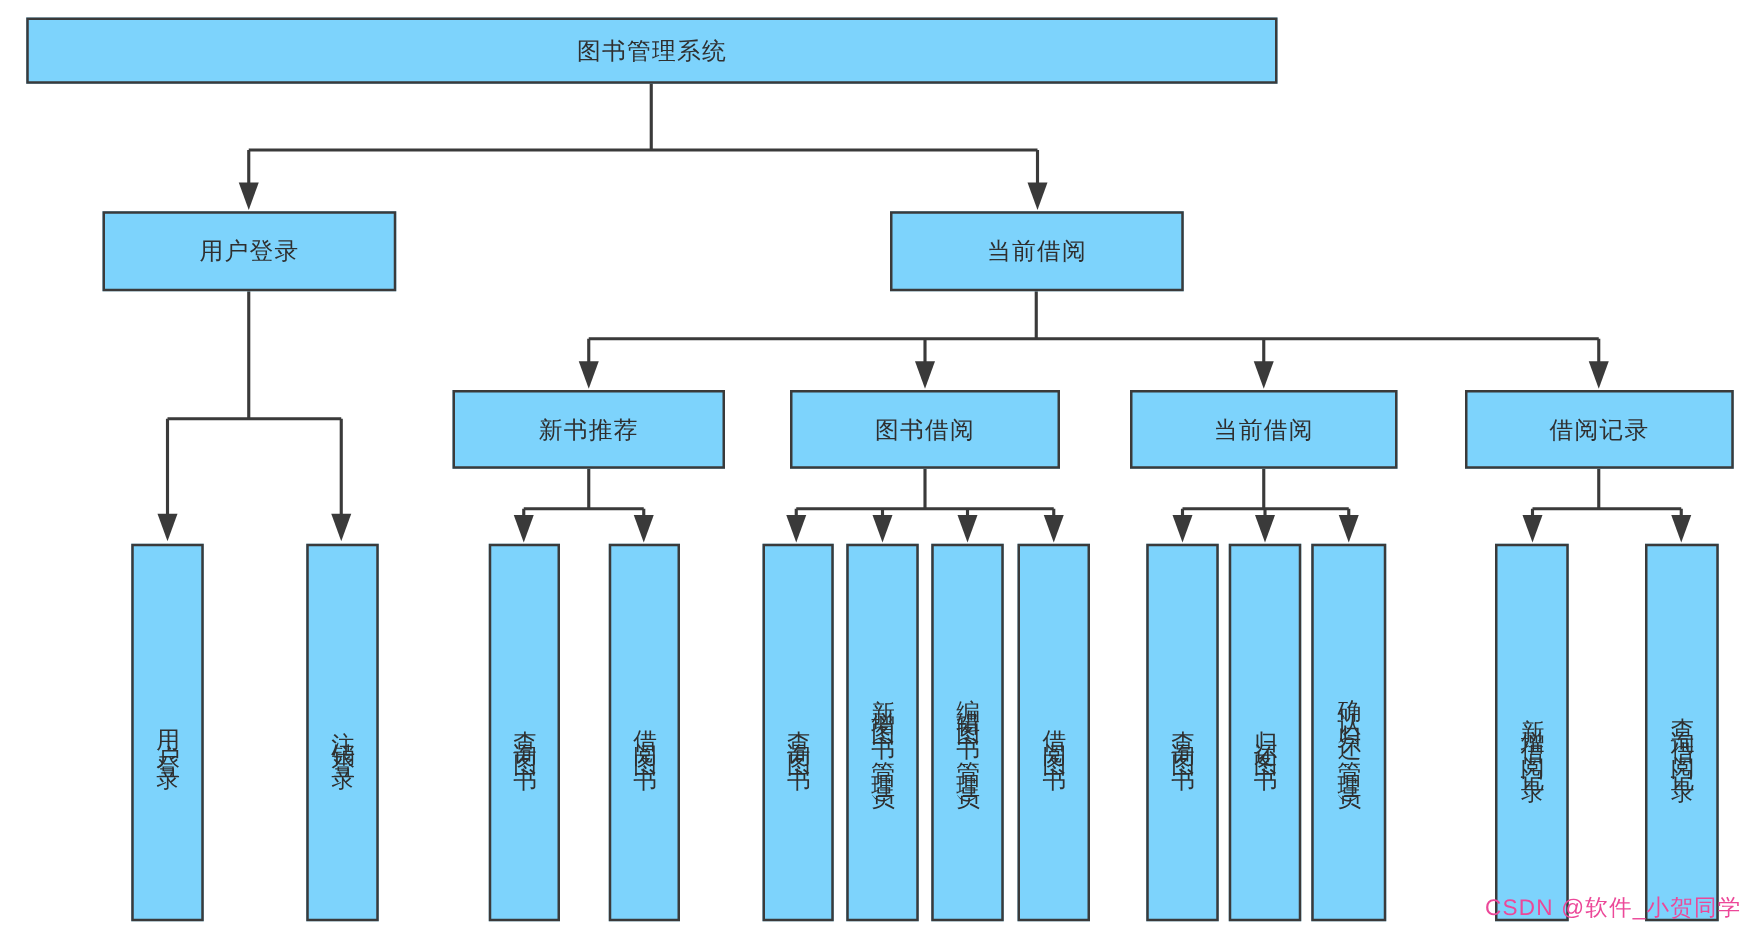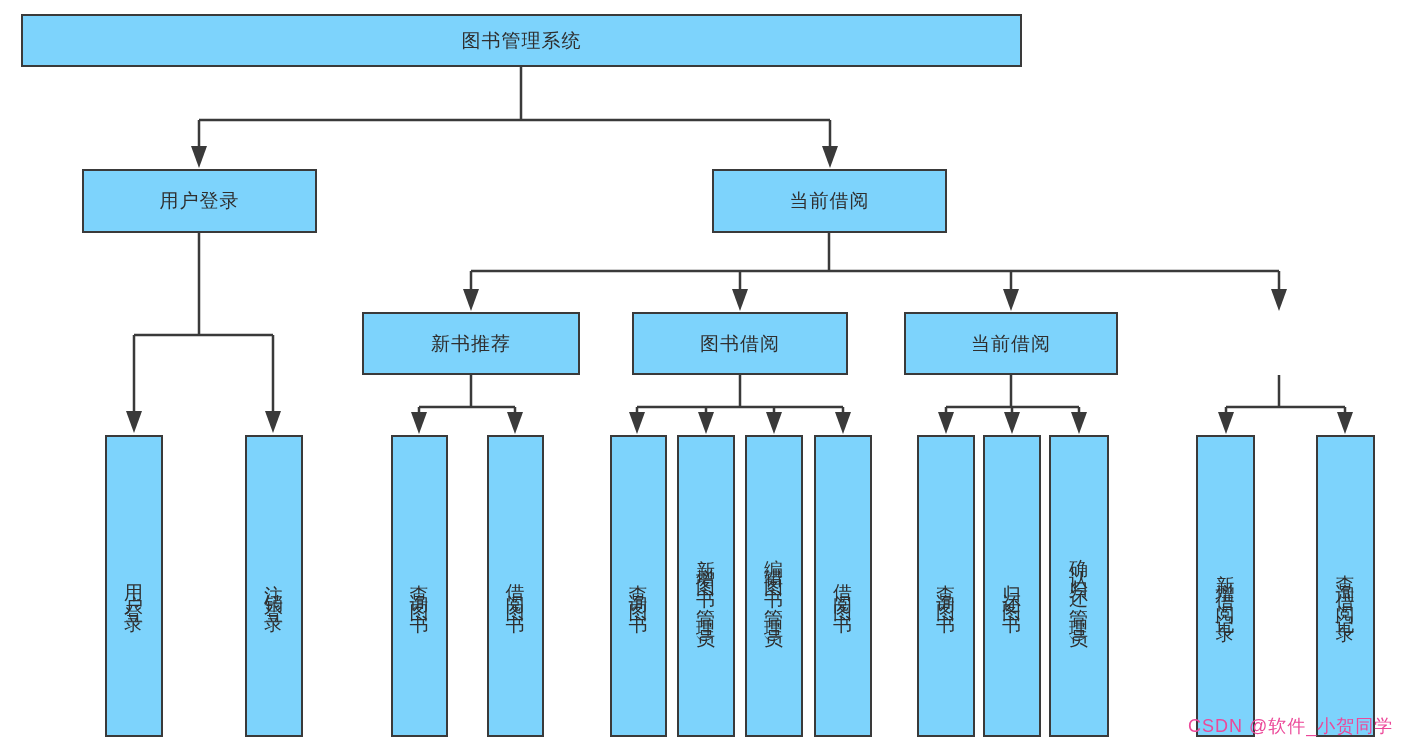--- a/index.html
+++ b/index.html
@@ -126,20 +126,21 @@
   </svg>
 
   <div class="node" id="box-root">图书管理系统</div>
 
   <div class="node" id="box-user-login">用户登录</div>
   <div class="node" id="box-book-mgmt">当前借阅</div>
 
   <div class="node" id="box-new-rec">新书推荐</div>
   <div class="node" id="box-borrowing">图书借阅</div>
   <div class="node" id="box-current">当前借阅</div>
+  <div class="node" id="box-records">借阅记录</div>
 
   <div class="node vnode leaf" id="b-login-v">用户登录</div>
   <div class="node vnode leaf" id="b-logout">注销登录</div>
 
   <div class="node vnode leaf" id="b-query-1">查询图书</div>
   <div class="node vnode leaf" id="b-borrow-1">借阅图书</div>
 
   <div class="node vnode leaf" id="b-query-2">查询图书</div>
   <div class="node vnode leaf" id="b-add-book">新增图书（管理员）</div>
   <div class="node vnode leaf" id="b-edit-book">编辑图书（管理员）</div>

